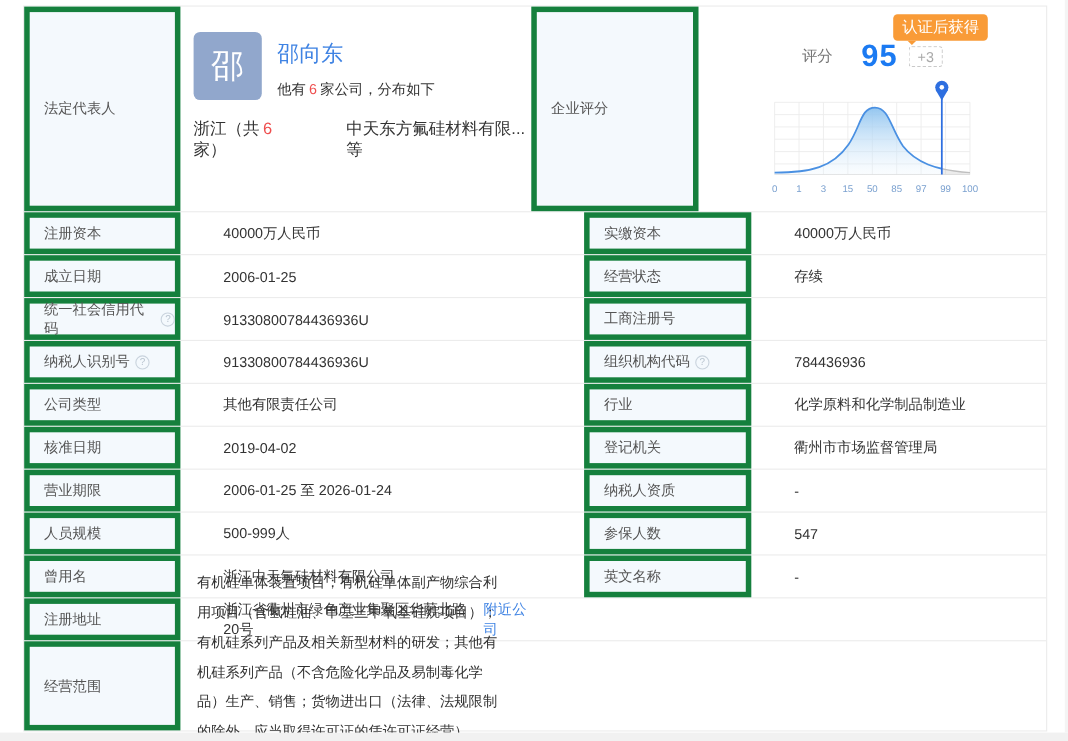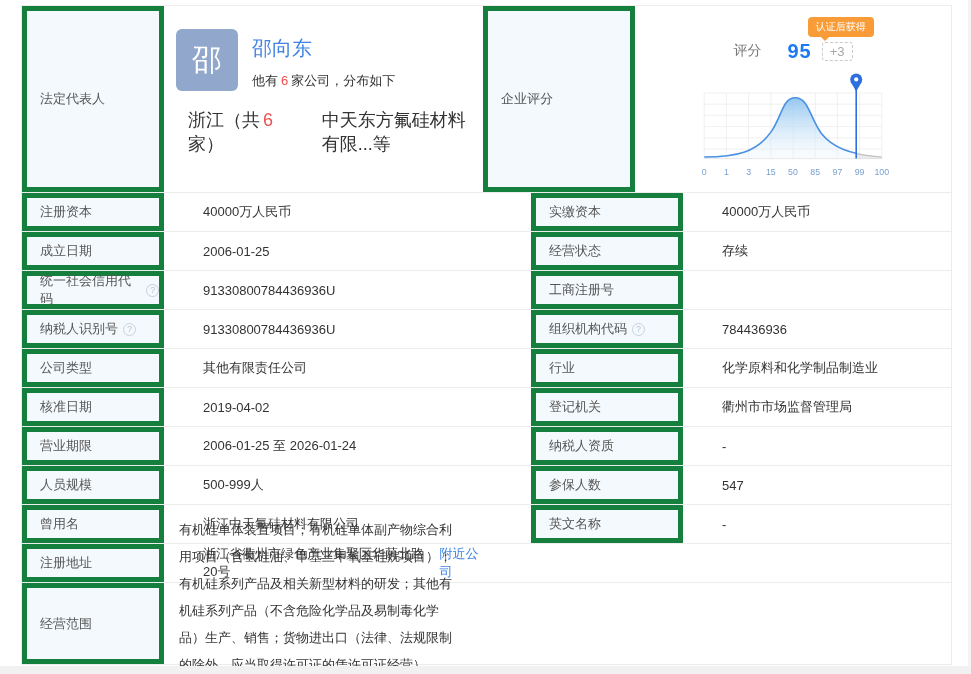--- a/index.html
+++ b/index.html
@@ -26,33 +26,33 @@
   .row.first { height:186px; }
   .cell.tall { align-items:center; }
   .rep-value { flex:0 0 319px; display:block; padding:0; }
   .rep-top { display:flex; margin:23px 0 0 12px; }
   .avatar { width:62px; height:62px; border-radius:6px; background:#91a7cc; color:#fff;
     font-size:30px; display:flex; align-items:center; justify-content:center; cursor:pointer; }
   .rep-info { margin-left:14px; padding-top:6px; }
   .rep-name { color:#3f83e3; font-size:20px; text-decoration:none; cursor:pointer; display:inline-block; }
   .rep-desc { margin-top:10px; font-size:13px; color:#333; }
   .num-red { color:#ee4e4e; margin:0 3px; }
-  .rep-regions { display:flex; margin:17px 0 0 24px; font-size:18px; color:#333; }
+  .rep-regions { display:flex; margin:17px 0 0 12px; font-size:15px; color:#333; }
   .rep-region2 { margin-left:40px; color:#333; }
 
   
   .score-value { flex:1; display:block; padding:0; }
   .score-header { display:flex; align-items:center; justify-content:center; margin-top:30px; height:30px; }
   .score-word { color:#777; font-size:14px; margin-right:26px; }
-  .score-num { color:#1b7af2; font-size:20px; font-weight:bold; letter-spacing:1px; }
+  .score-num { color:#1b7af2; font-size:28px; font-weight:bold; letter-spacing:1px; }
   .bonus-wrap { position:relative; margin-left:10px; }
   .bonus-box { border:1px dashed #c9c9c9; border-radius:3px; color:#aaa; font-size:13px;
     padding:1px 7px; background:#fff; }
   .cert-badge { position:absolute; bottom:22px; left:-14px; background:#f99b37; color:#fff;
-    font-size:10px; padding:3px 8px; border-radius:4px; white-space:nowrap; cursor:pointer; }
+    font-size:14px; padding:3px 8px; border-radius:4px; white-space:nowrap; cursor:pointer; }
   .cert-badge::after { content:""; position:absolute; top:100%; left:13px;
     border:4px solid transparent; border-top-color:#f99b37; }
   .chart-wrap { display:flex; justify-content:center; margin-top:2px; }
 
   
   .full-value { flex:1; padding-right:20px; }
   .addr-link { color:#3f83e3; text-decoration:none; margin-left:10px; cursor:pointer; }
   .scope-row { height:82px; }
   .scope-text { line-height:27px; display:block; align-self:center; }
 </style>

